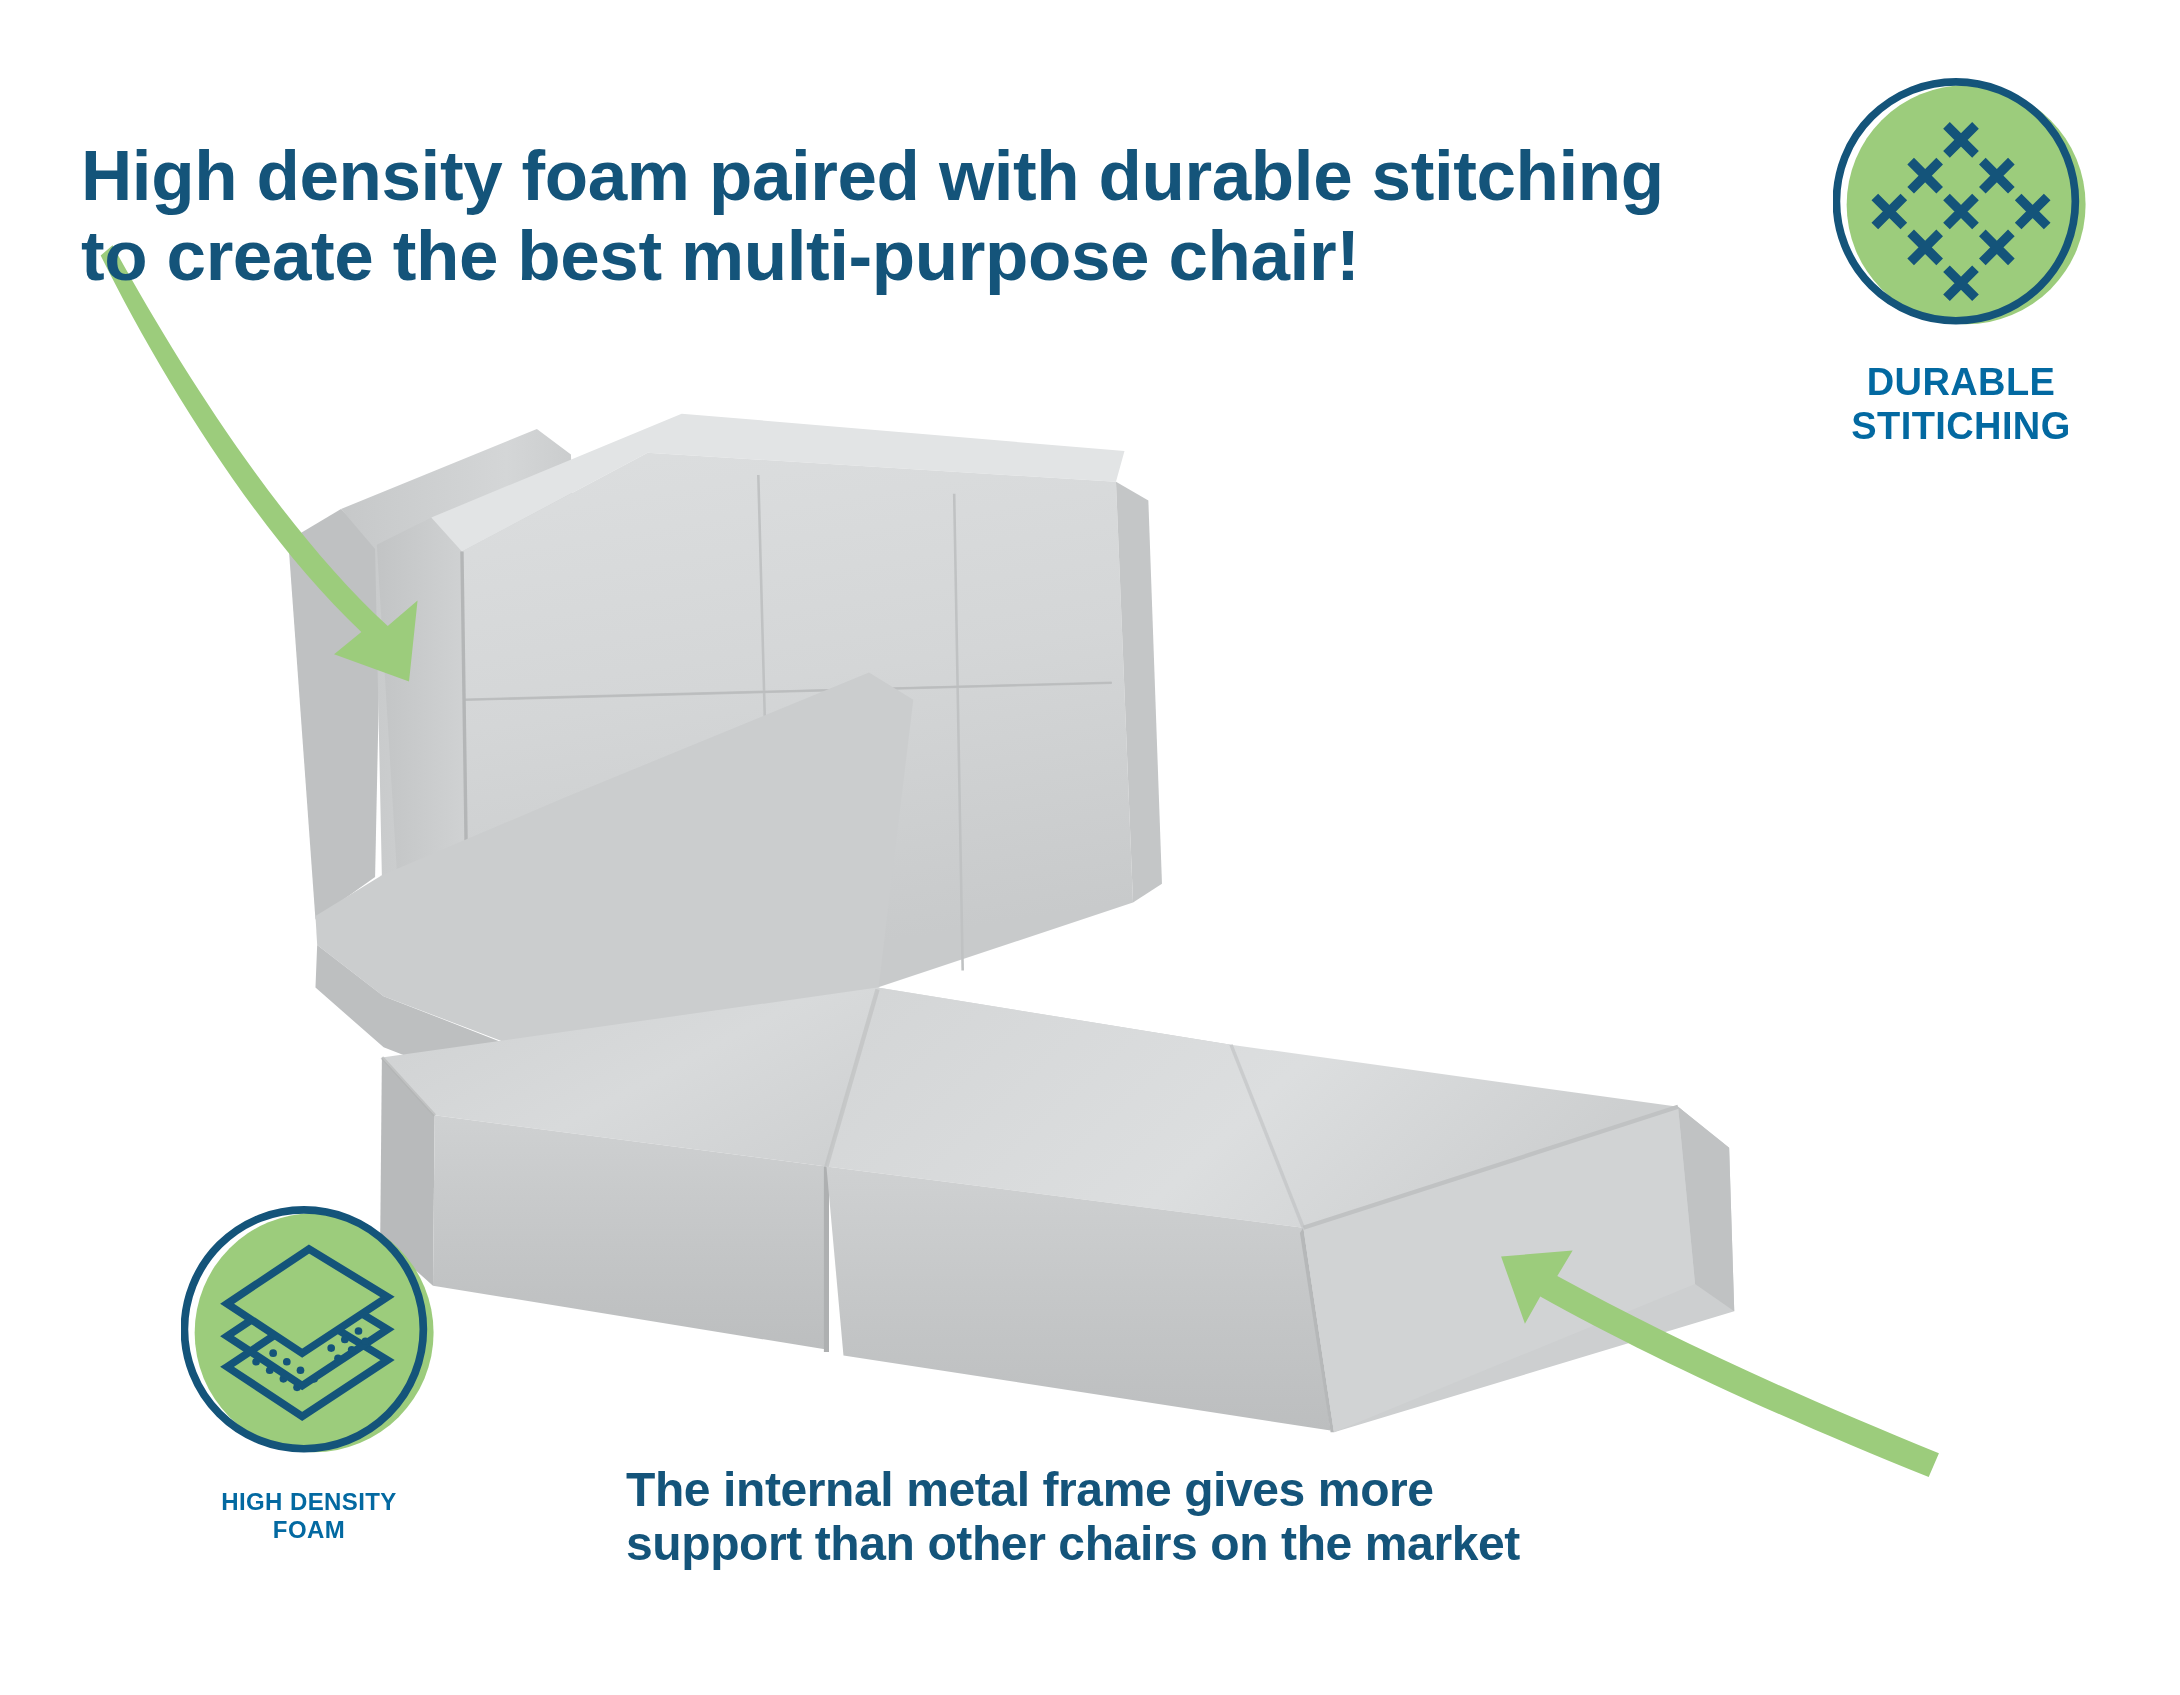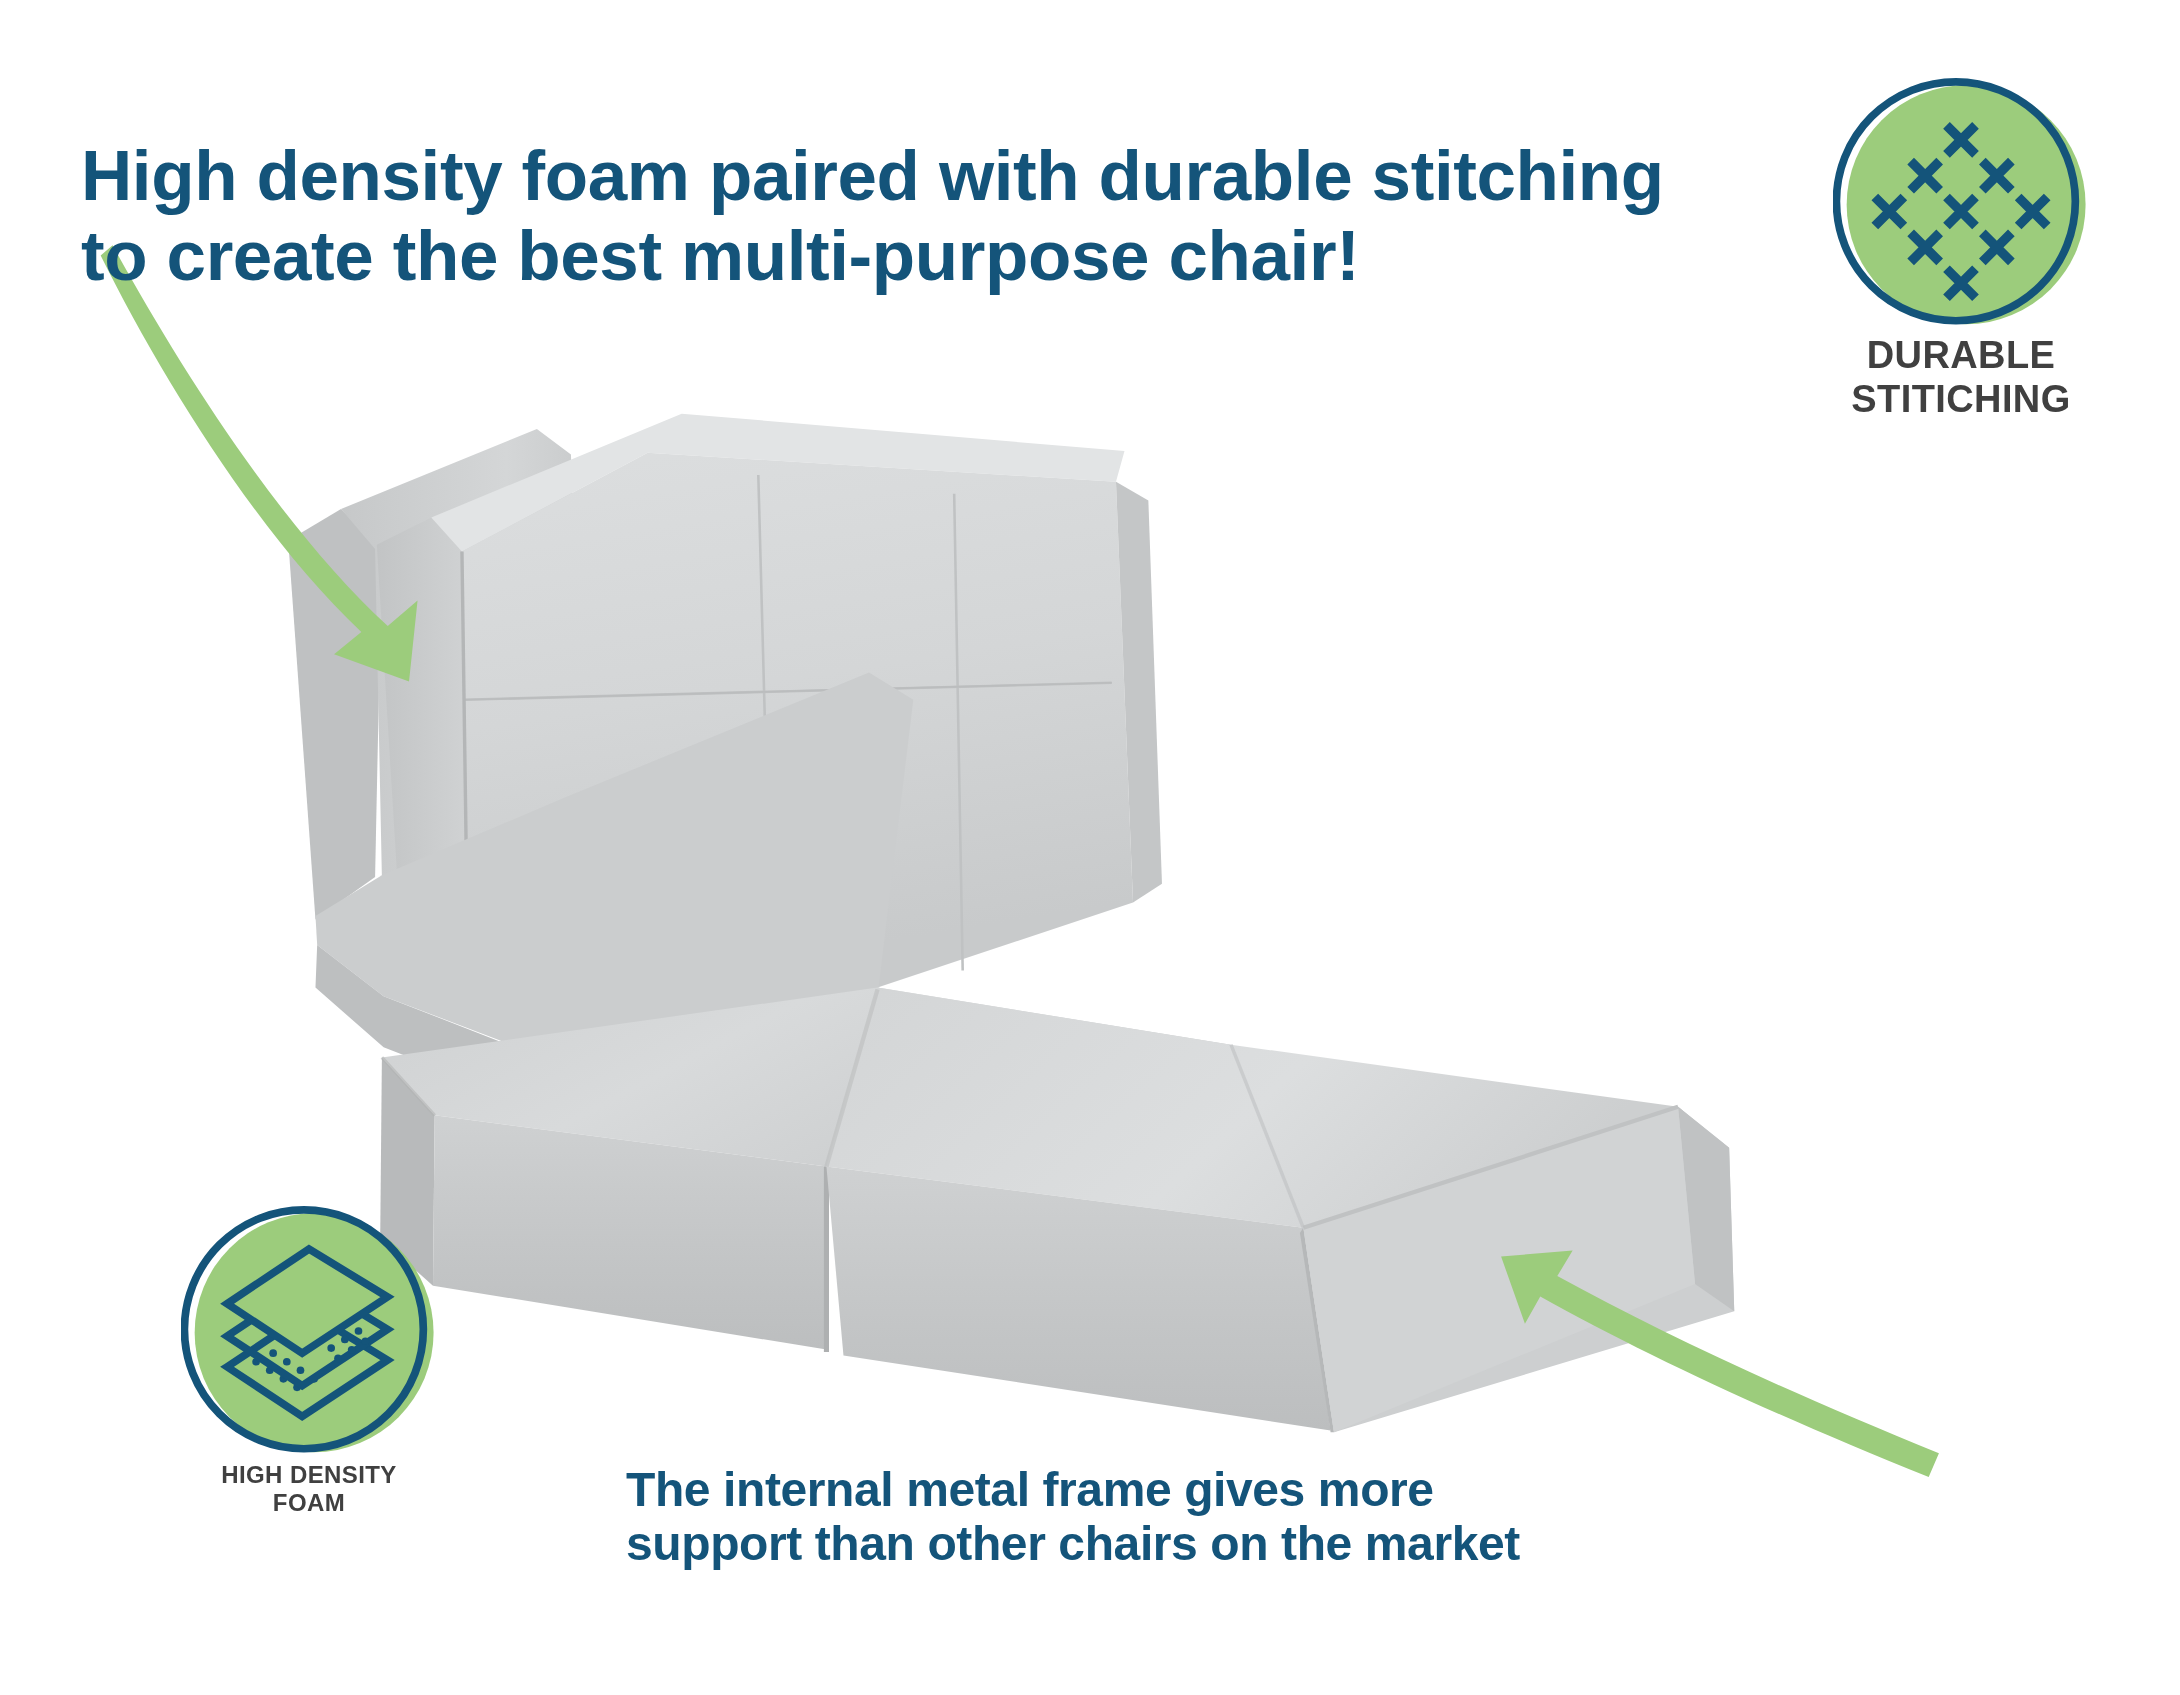--- a/index.html
+++ b/index.html
@@ -52,22 +52,22 @@
 
   .badge-circle {
     position: relative;
     width: 256px;
     height: 256px;
     margin: 0 auto;
   }
   .badge-circle svg { display: block; }
 
   .badge-label {
-    margin-top: 2px;
-    color: #404040;
+    margin-top: 29px;
+    color: #0369a1;
     font-weight: bold;
     font-size: 38px;
     line-height: 1.16;
     letter-spacing: 0.4px;
     white-space: pre-line;
   }
   #badge-foam .badge-label { font-size: 24px; }
 
   
   #product {

